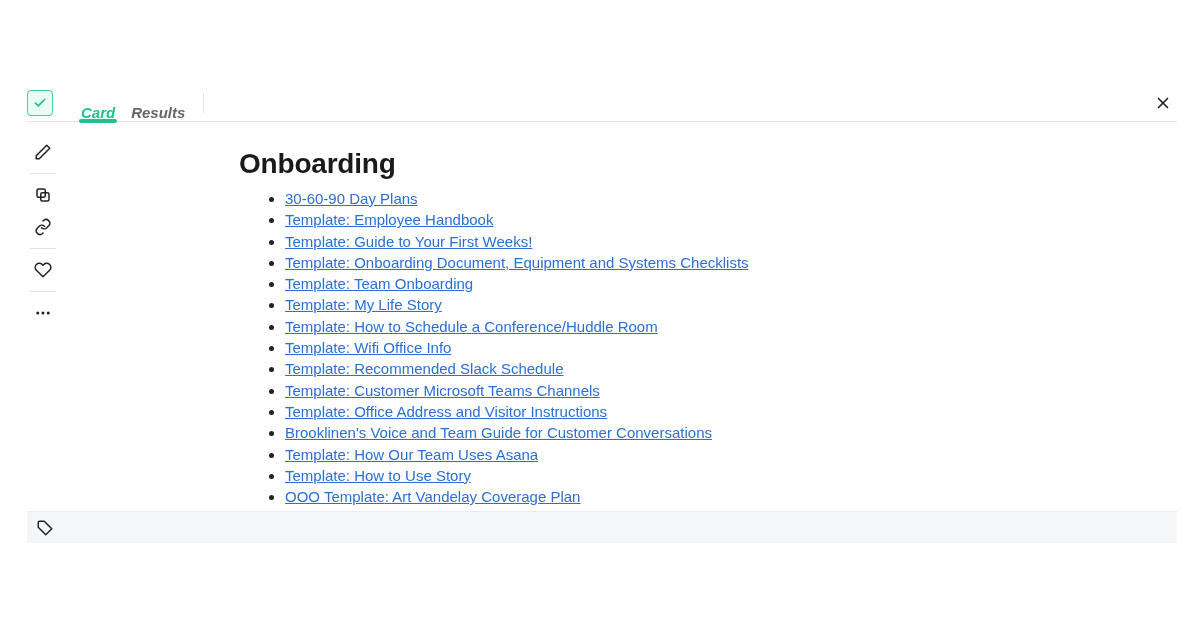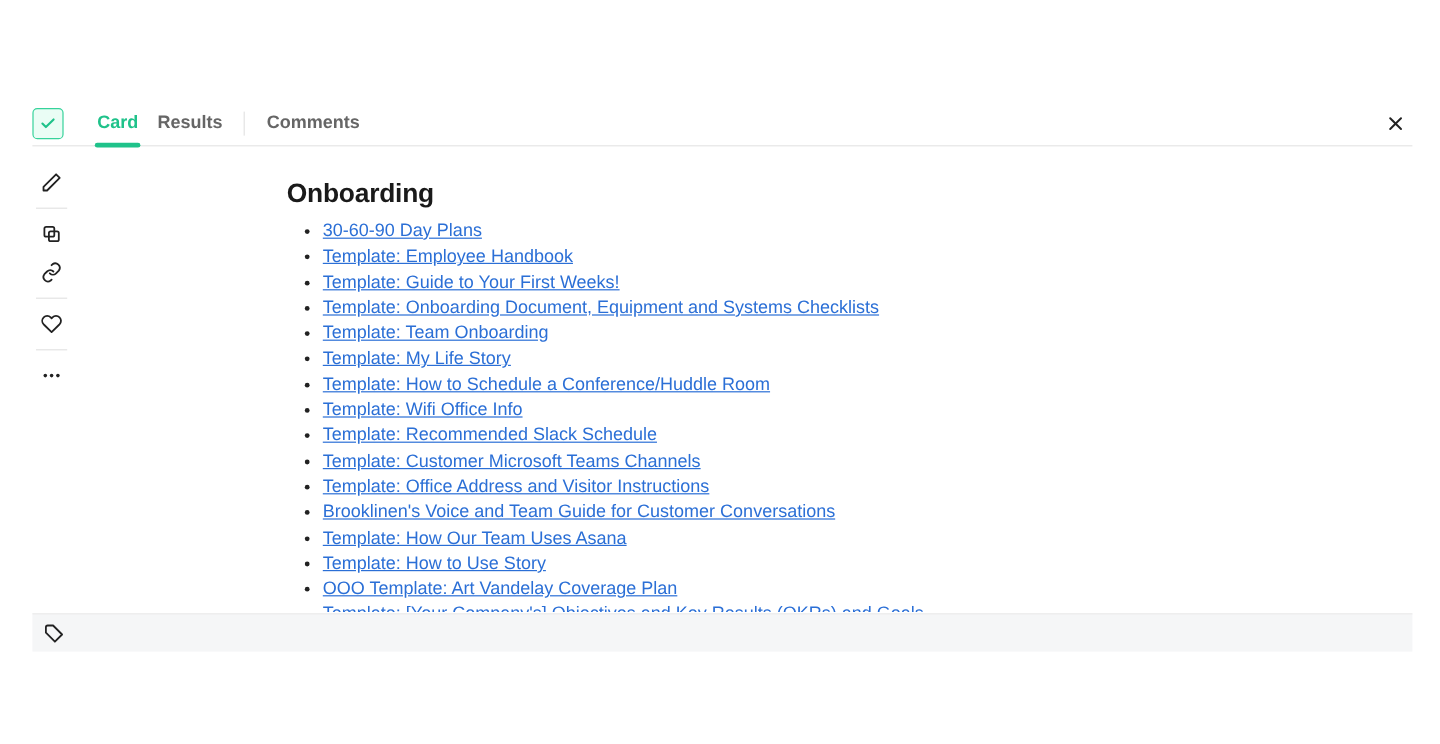--- a/index.html
+++ b/index.html
@@ -45,25 +45,26 @@
     display: flex;
     align-items: center;
     height: 36px;
     gap: 0;
   }
   .tab {
     position: relative;
     padding: 0 8px;
     height: 36px;
     display: flex;
-    align-items: center;
+    align-items: flex-end;
     font-size: 15px;
     font-weight: 600;
     color: #666;
     cursor: pointer;
+    font-style: italic;
   }
   .tab.active {
     color: #1fc28a;
   }
   .tab.active::after {
     content: "";
     position: absolute;
     left: 6px;
     right: 6px;
     bottom: -2px;
@@ -118,34 +119,35 @@
   
   .content {
     position: absolute;
     left: 239px;
     top: 148px;
     right: 30px;
     bottom: 110px;
     overflow: hidden;
   }
   .content h2 {
-    font-size: 22px;
+    font-size: 28px;
     font-weight: 700;
     letter-spacing: -0.2px;
     color: #1a1a1a;
     margin-bottom: 8px;
   }
   .content ul {
     list-style: disc;
     padding-left: 30px;
   }
   .content li {
     font-size: 15px;
     line-height: 21.3px;
     color: #222;
+    margin-left: 16px;
   }
   .content li a {
     color: #2b6fd6;
     text-decoration: underline;
   }
 
   
   .footer-strip {
     position: absolute;
     left: 27px;
@@ -172,23 +174,20 @@
         </svg>
     </div>
     <div class="tabs">
       <div class="tab active">
           <span>Card</span>
         </div>
       <div class="tab">
           <span>Results</span>
         </div>
       <div class="tab-sep"></div>
-      <div class="tab">
-          <span>Comments</span>
-        </div>
     </div>
     <div class="close-btn">
       <svg viewBox="0 0 24 24" fill="none" stroke="#222" stroke-width="2.2" stroke-linecap="round">
           <line x1="18" y1="6" x2="6" y2="18"></line>
           <line x1="6" y1="6" x2="18" y2="18"></line>
         </svg>
     </div>
   </div>
 
   <div class="left-rail">

